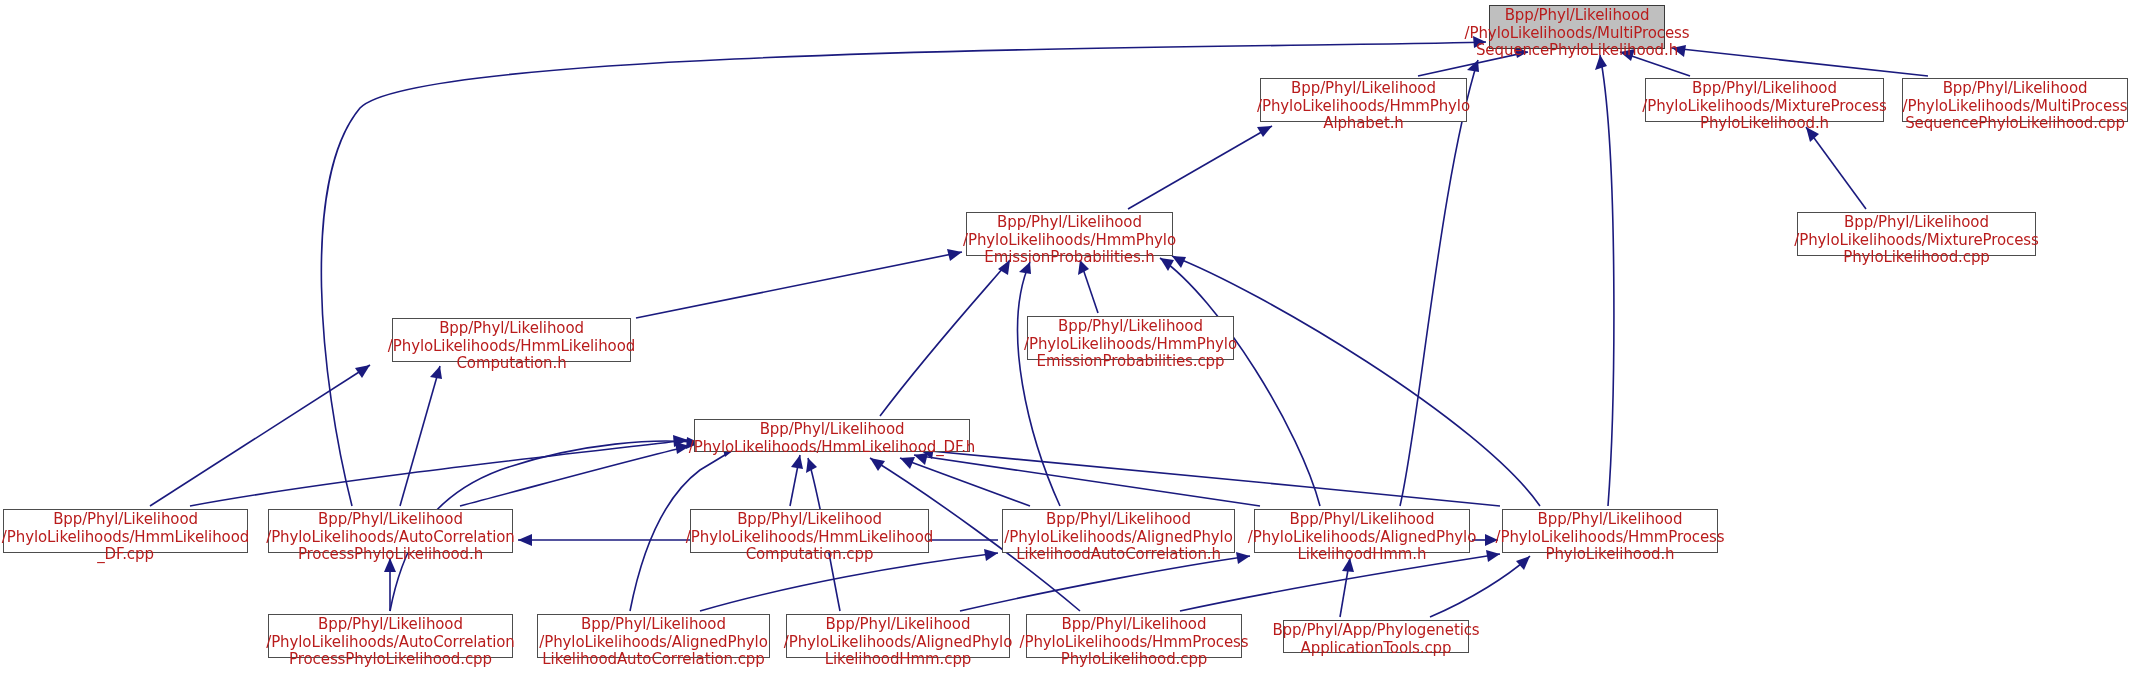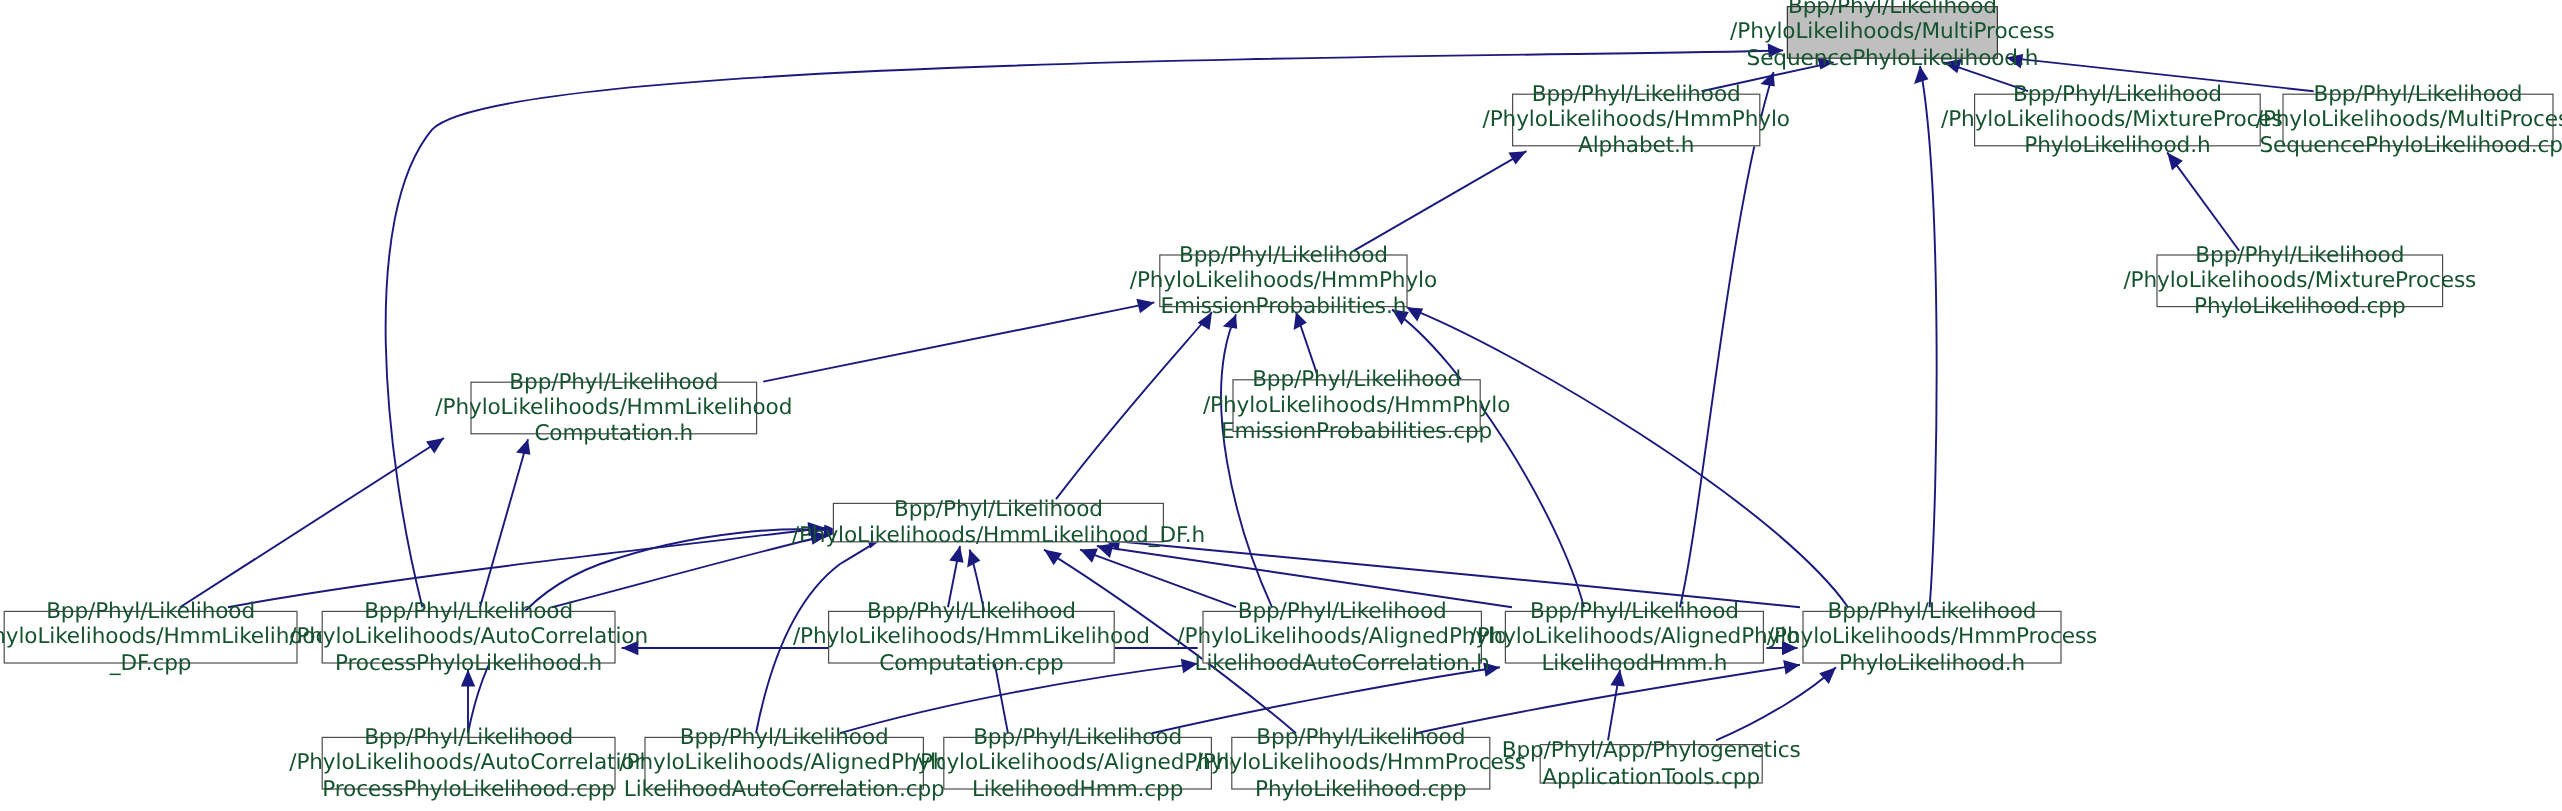--- a/index.html
+++ b/index.html
@@ -30,26 +30,26 @@
   .edge-head {
     fill: #1a1a7e;
     stroke: none;
   }
   .node {
     position: absolute;
     box-sizing: border-box;
     border: 1.2px solid #4d4d4d;
     background: #ffffff;
     display: flex;
-    align-items: center;
+    align-items: flex-start;
     justify-content: center;
     text-align: center;
     line-height: 1.18;
-    font-size: 18px;
-    color: #14532d;
+    font-size: 15px;
+    color: #b91c1c;
     letter-spacing: -0.1px;
     z-index: 5;
   }
   .node.root {
     background: #bfbfbf;
     border: 1.5px solid #3a3a3a;
   }
   .node-label {
     display: block;
     white-space: pre-line;

